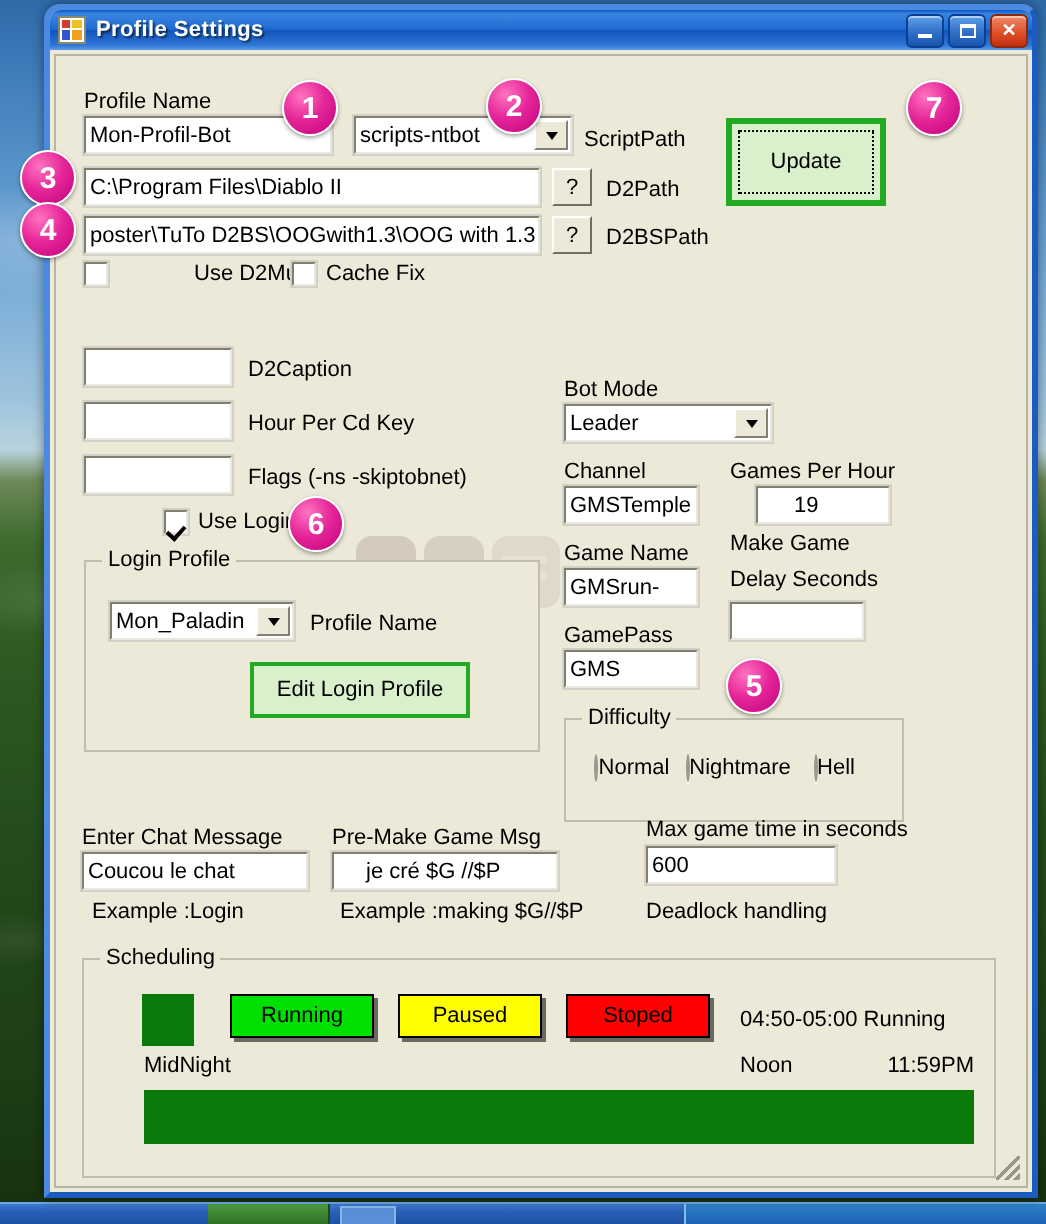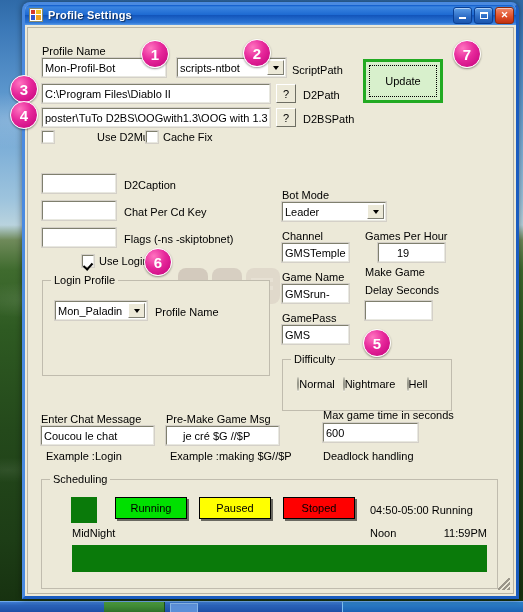--- a/index.html
+++ b/index.html
@@ -285,37 +285,40 @@
 
     <span class="greenbtn" style="left:335px;top:31px;width:80px;height:44px;">
       <span class="focus"></span>
       <span>Update</span>
     </span>
 
     <span class="tbox" style="left:14px;top:146px;width:74px;height:19px;"></span>
     <span class="lbl" style="left:96px;top:151px;">D2Caption</span>
 
     <span class="tbox" style="left:14px;top:173px;width:74px;height:19px;"></span>
-    <span class="lbl" style="left:96px;top:178px;">Chat Per Cd Key</span>
+    <span class="lbl" style="left:96px;top:178px;">Hour Per Cd Key</span>
 
     <span class="tbox" style="left:14px;top:200px;width:74px;height:19px;"></span>
     <span class="lbl" style="left:96px;top:205px;">Flags (-ns -skiptobnet)</span>
 
     <span class="chk on" style="left:14px;top:227px;z-index:8;padding-left:40px;">
       <span class="box"></span>
       <span>Use Login()</span>
     </span>
 
     <div class="group" style="left:14px;top:252px;width:228px;height:96px;z-index:8;background:#ece9d8;">
       <span class="gtitle">Login Profile</span>
       <span class="combo" style="left:12px;top:20px;width:92px;height:19px;">
         <span class="val">Mon_Paladin</span>
         <span class="arw"></span>
       </span>
       <span class="lbl" style="left:112px;top:25px;">Profile Name</span>
+      <span class="greenbtn" style="left:82px;top:50px;width:110px;height:28px;border-width:2px;">
+        <span>Edit Login Profile</span>
+      </span>
     </div>
 
     <span class="lbl" style="left:254px;top:161px;">Bot Mode</span>
     <span class="combo" style="left:254px;top:174px;width:104px;height:19px;">
       <span class="val">Leader</span>
       <span class="arw"></span>
     </span>
 
     <span class="lbl" style="left:254px;top:202px;">Channel</span>
     <span class="tbox" style="left:254px;top:215px;width:67px;height:19px;">GMSTemple</span>

